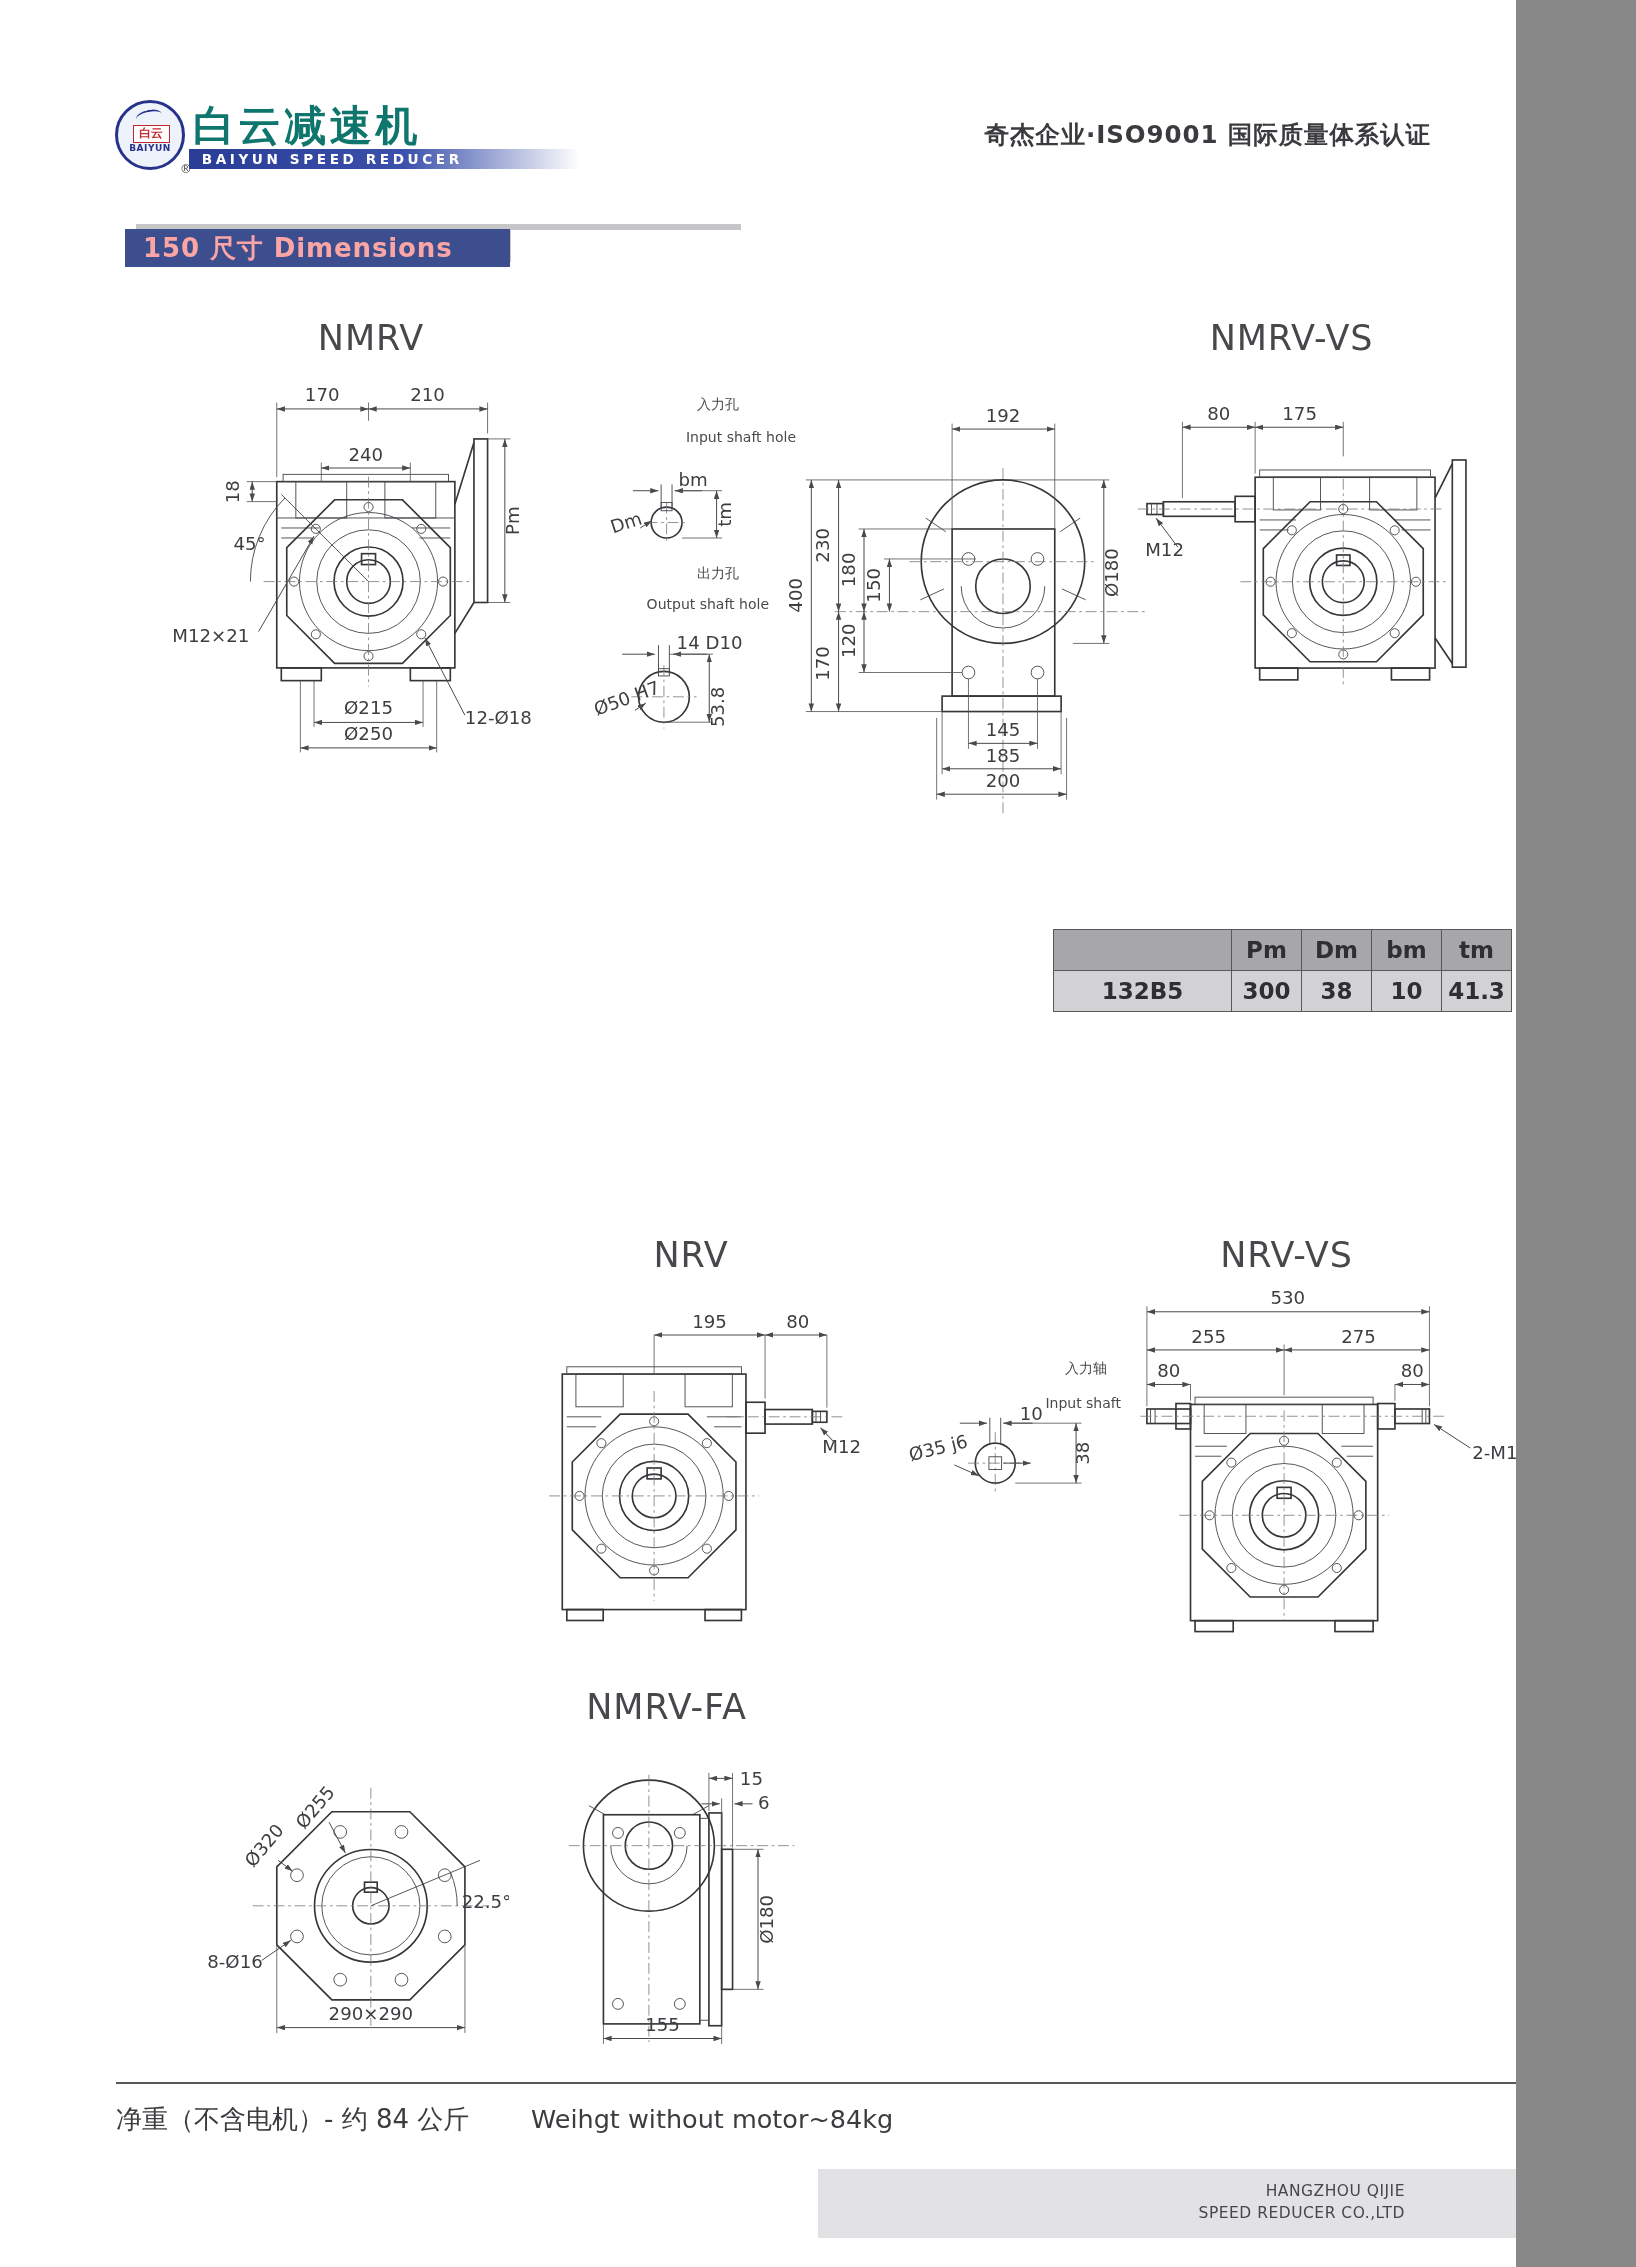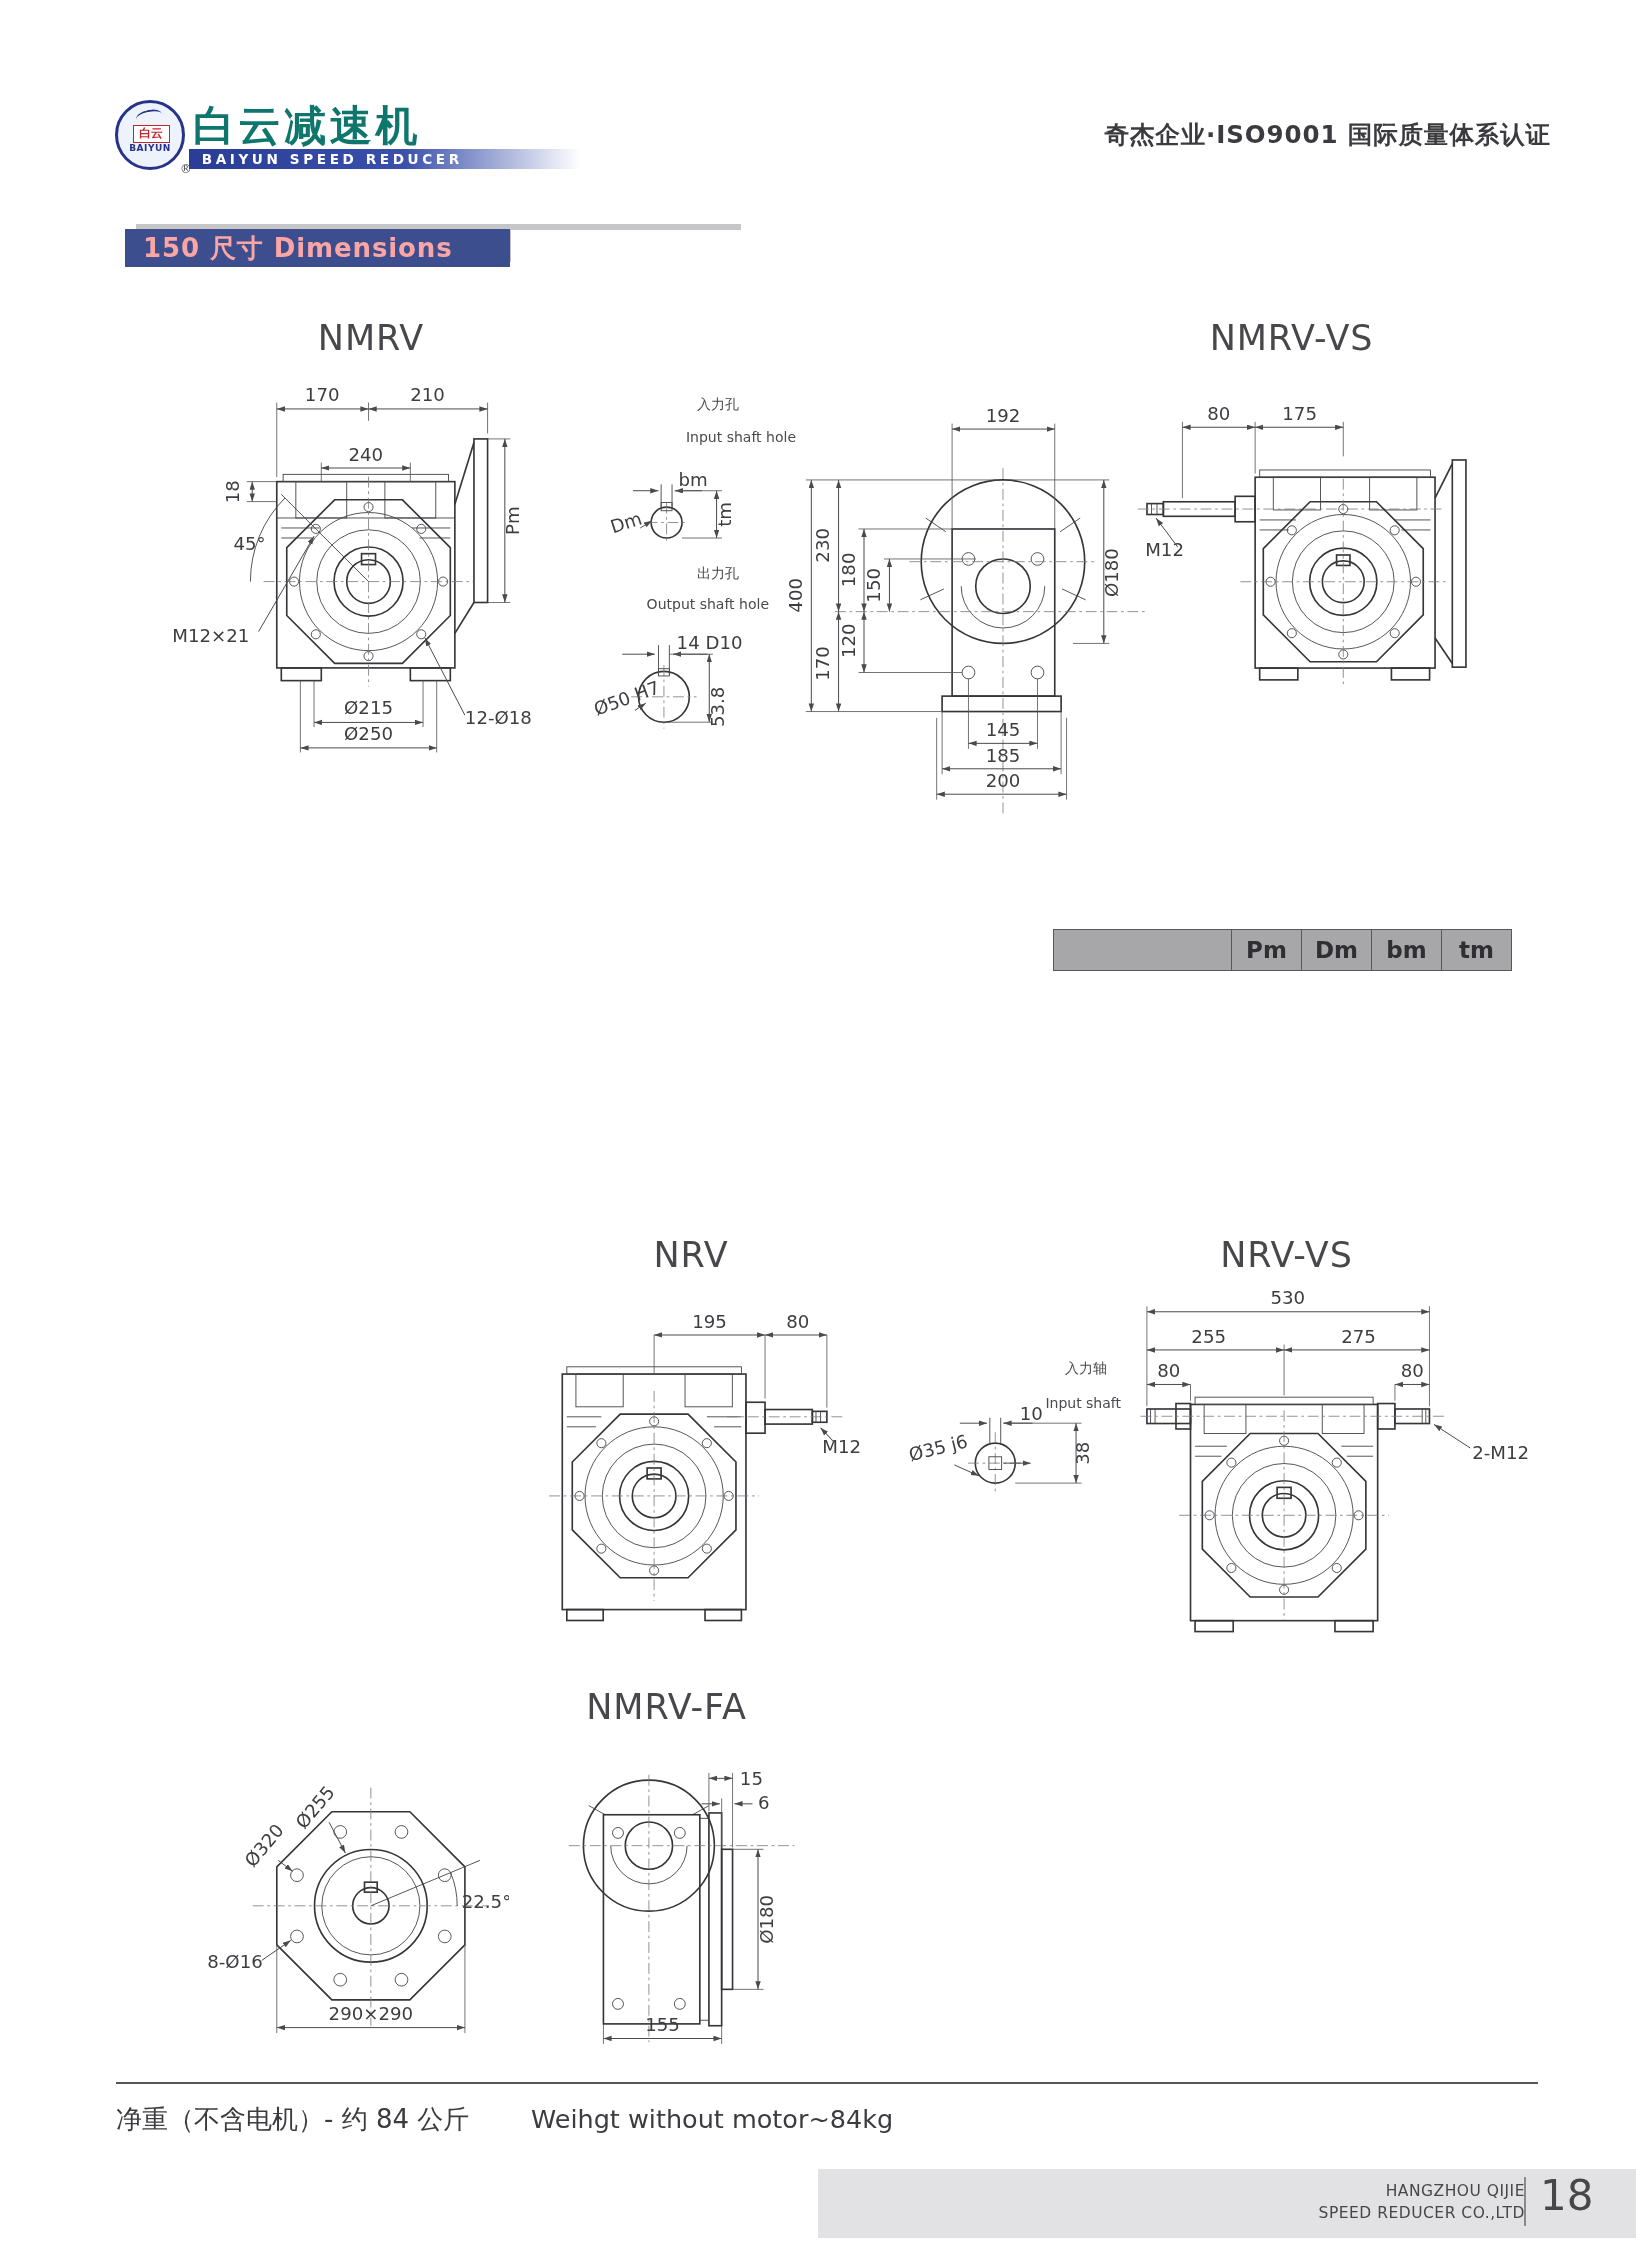--- a/index.html
+++ b/index.html
@@ -1,17 +1,17 @@
 <!DOCTYPE html>
 <html style="font-size:14.5px"><head>
 <meta charset="utf-8">
 <style>
   html,body{margin:0;padding:0;background:#888;}
-  #page{position:relative;width:1636px;height:2267px;background:#ffffff;overflow:hidden;
-        font-family:"DejaVu Sans",sans-serif;}
+  #page{position:relative;width:1468px;height:2267px;background:#ffffff;overflow:hidden;
+        font-family:"DejaVu Sans",sans-serif;padding-left:48px;}
   .abs{position:absolute;}
   
   #emblem{left:115px;top:100px;width:64px;height:64px;border:3.6px solid #27338b;border-radius:50%;
           background:#eef3fb;text-align:center;}
   #emblem .swoosh{position:absolute;left:18px;top:7.3px;width:25.5px;height:11px;border-top:2.7px solid #27338b;
           border-radius:50%;transform:rotate(-12deg);}
   #emblem .cnbox{position:absolute;left:14.5px;top:22px;width:35px;height:16.4px;border:1.4px solid #c0272d;
           color:#c0272d;font-size:11.8px;font-weight:bold;line-height:15.5px;background:#fff;}
   #emblem .en{position:absolute;left:0;top:40px;width:64px;font-size:9px;font-weight:bold;color:#27338b;letter-spacing:0.5px;}
   #reg{left:180px;top:162px;font-size:11.8px;color:#444;}
@@ -318,20 +318,27 @@
   <div class="abs" id="spec-wrap">
     <table class="spec">
       <tbody>
           <tr>
         <th class="c-model"></th>
         <th>Pm</th>
         <th>Dm</th>
         <th>bm</th>
         <th>tm</th>
       </tr>
+      <tr class="alt">
+        <td>132B5</td>
+        <td>300</td>
+        <td>38</td>
+        <td>10</td>
+        <td>41.3</td>
+      </tr>
     </tbody>
       </table>
   </div>
 
   <svg class="abs" style="left:545px;top:1273px;" width="391" height="364" viewBox="0 0 430 400">
     <g>
       <rect class="ln" x="19" y="111" width="202" height="259"></rect>
       <rect class="tn" x="24" y="103" width="192" height="8"></rect>
       <rect class="tn" x="34" y="111" width="52" height="36"></rect>
       <rect class="tn" x="154" y="111" width="52" height="36"></rect>

